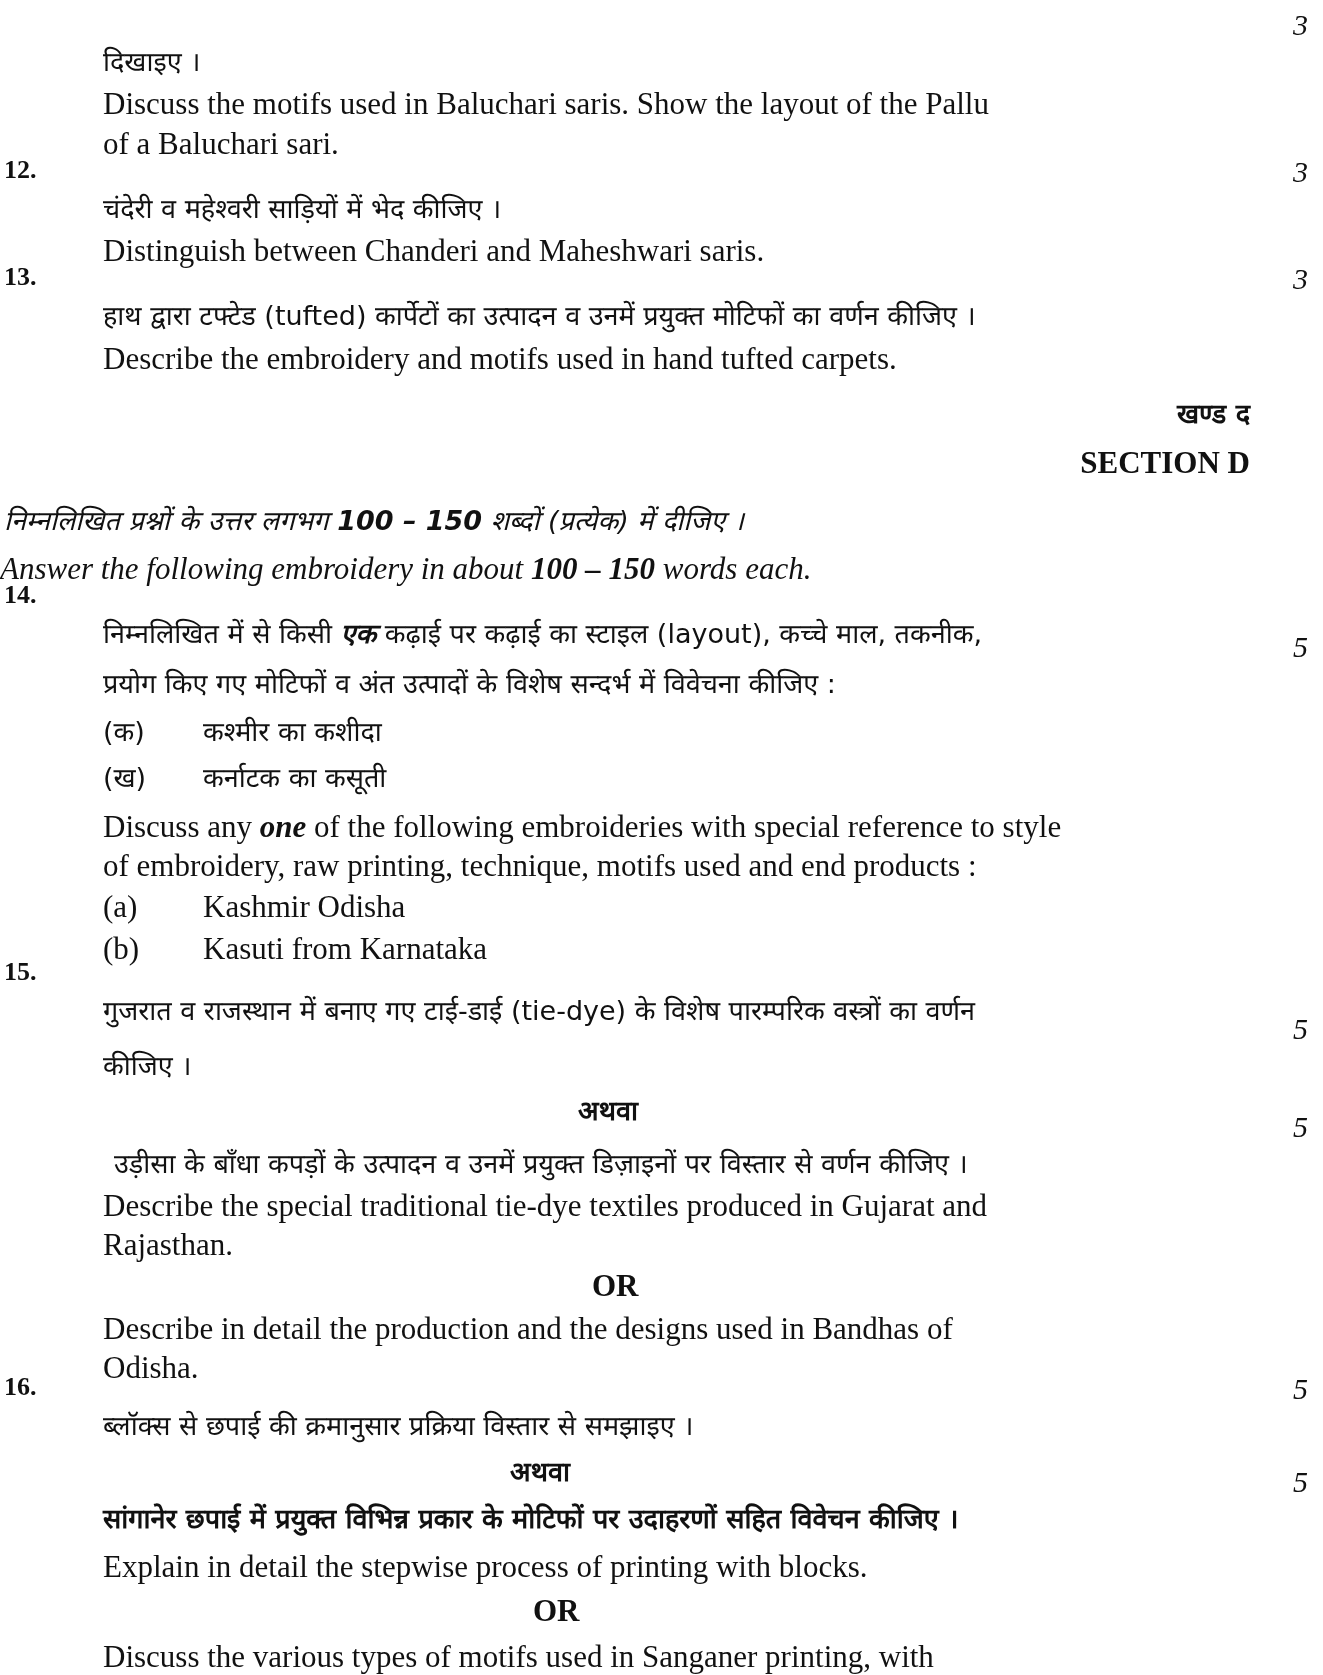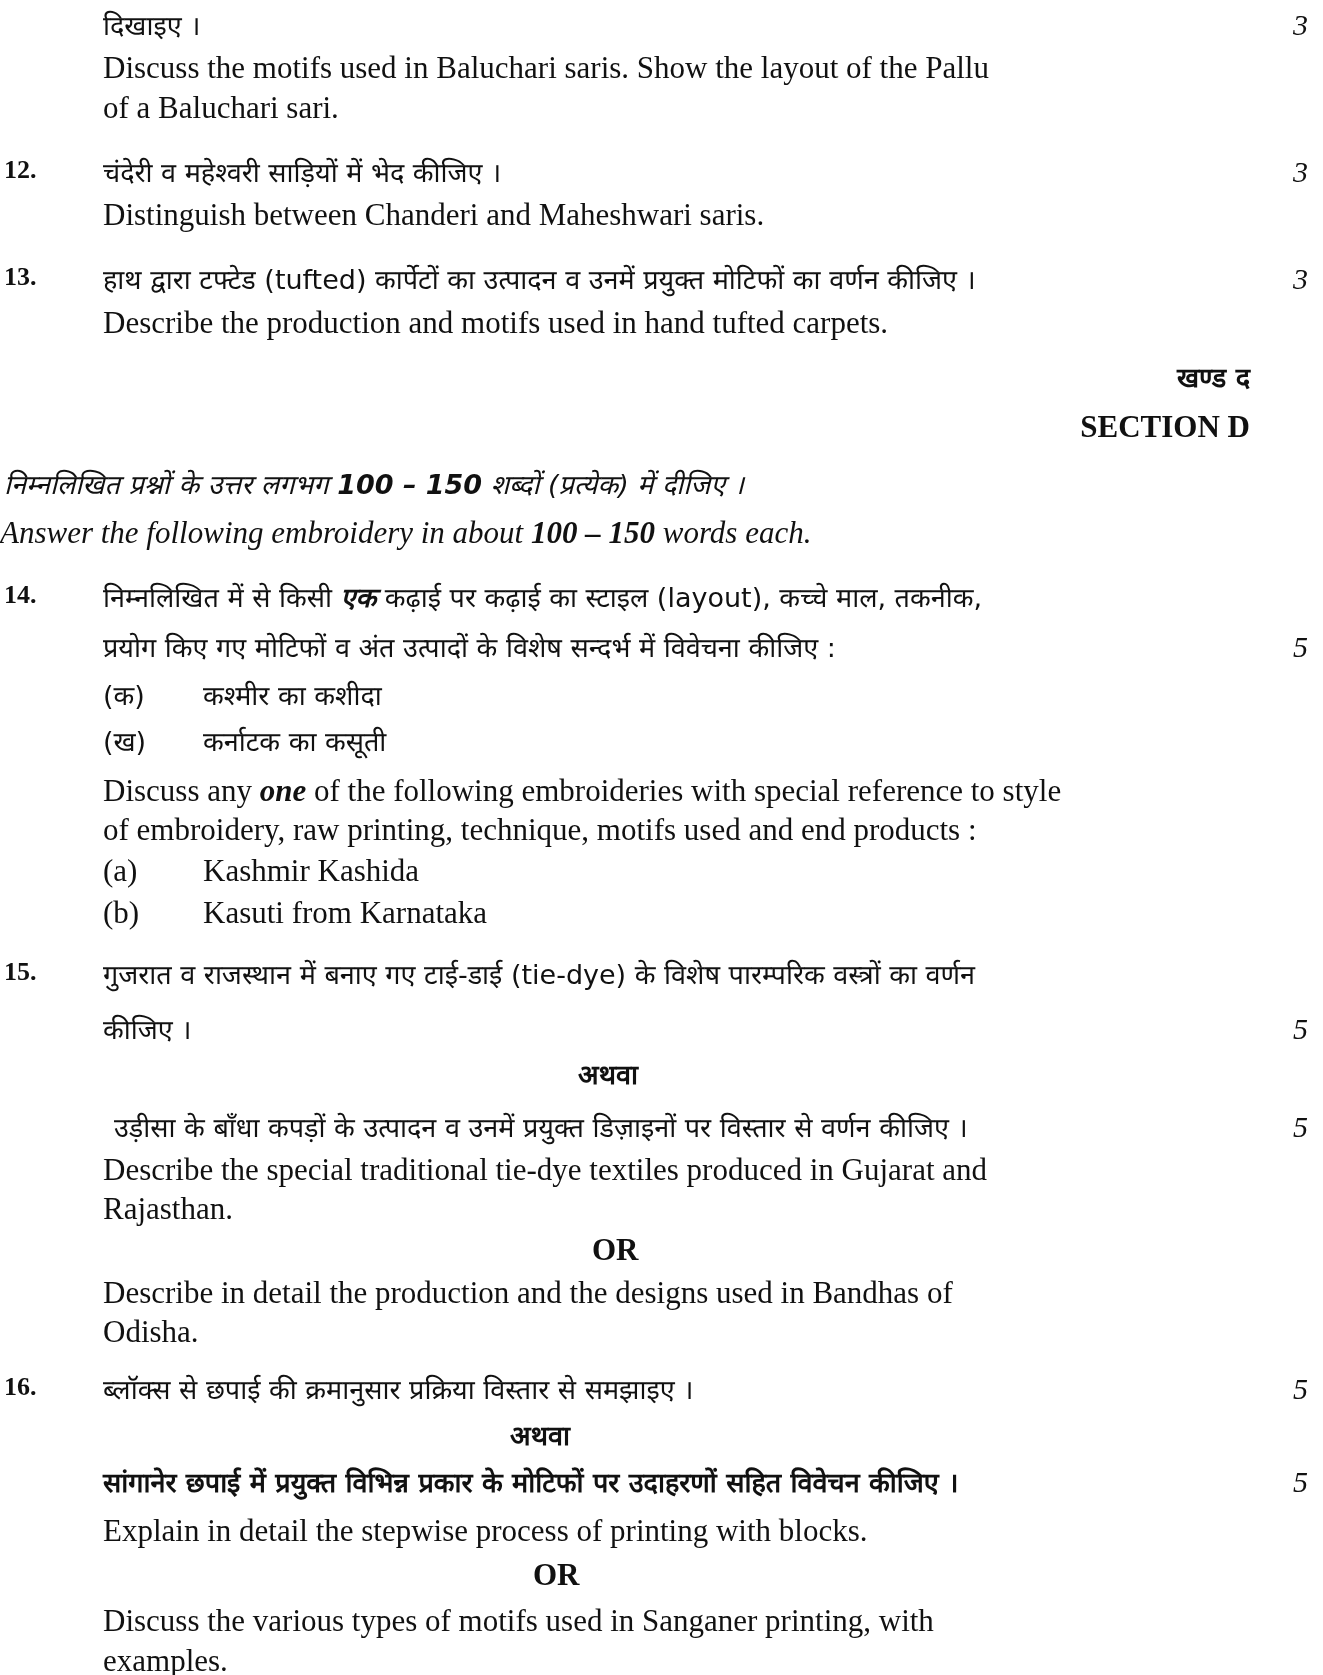--- a/index.html
+++ b/index.html
@@ -3,21 +3,21 @@
 <meta charset="utf-8">
 <style>
   html, body { margin: 0; padding: 0; background: #ffffff; }
   body {
     width: 1323px; height: 1675px; overflow: hidden; position: relative;
     font-family: "DejaVu Serif", "Liberation Serif", serif;
     color: #111111;
   }
   .line {
     position: absolute; white-space: nowrap;
-    font-size: 29px; line-height: 36px;
+    font-size: 29px; line-height: 36px; margin-top: 36px;
   }
   .en { font-family: "Liberation Serif", "DejaVu Serif", serif; font-size: 31px; }
   .hi { font-family: "DejaVu Sans", "Liberation Sans", sans-serif; font-size: 27px; }
   .qnum { position: absolute; left: 4px; font-weight: bold; font-family: "Liberation Serif", serif; font-size: 26px; }
   .marks { position: absolute; right: 15px; font-style: italic; font-family: "Liberation Serif", serif; font-size: 30px; }
   .center { position: absolute; left: 0; width: 1250px; text-align: right; }
   .bold { font-weight: bold; }
   .ital { font-style: italic; }
   .opt-label { position: absolute; left: 103px; }
   .opt-text { position: absolute; left: 203px; }
@@ -31,21 +31,21 @@
 <div class="line en" style="left:103px; top:90px;">of a Baluchari sari.</div>
 
 <div class="qnum" style="top:155px;">12.</div>
 <div class="line hi" style="left:103px; top:155px;">चंदेरी व महेश्वरी साड़ियों में भेद कीजिए ।</div>
 <div class="marks" style="top:155px;">3</div>
 <div class="line en" style="left:103px; top:197px;">Distinguish between Chanderi and Maheshwari saris.</div>
 
 <div class="qnum" style="top:262px;">13.</div>
 <div class="line hi" style="left:103px; top:262px;">हाथ द्वारा टफ्टेड (tufted) कार्पेटों का उत्पादन व उनमें प्रयुक्त मोटिफों का वर्णन कीजिए ।</div>
 <div class="marks" style="top:262px;">3</div>
-<div class="line en" style="left:103px; top:305px;">Describe the production and motifs used in hand tufted carpets.</div>
+<div class="line en" style="left:103px; top:305px;">Describe the embroidery and motifs used in hand tufted carpets.</div>
 
 <div class="center line hi bold" style="top:360px;">खण्ड द</div>
 <div class="center line en bold" style="top:409px;">SECTION D</div>
 <div class="line hi ital" style="left:4px; top:467px;">
   <span>निम्नलिखित प्रश्नों के उत्तर लगभग</span>
   <span class="bold">100 – 150</span>
   <span>शब्दों (प्रत्येक) में दीजिए ।</span>
 </div>
 <div class="line en ital" style="left:0px; top:515px;">
   <span>Answer the following embroidery in about</span>
@@ -65,21 +65,21 @@
 <div class="line hi opt-text" style="top:678px;">कश्मीर का कशीदा</div>
 <div class="line hi opt-label" style="top:724px;">(ख)</div>
 <div class="line hi opt-text" style="top:724px;">कर्नाटक का कसूती</div>
 <div class="line en" style="left:103px; top:773px;">
   <span>Discuss any</span>
   <span class="bold ital">one</span>
   <span>of the following embroideries with special reference to style</span>
 </div>
 <div class="line en" style="left:103px; top:812px;">of embroidery, raw printing, technique, motifs used and end products :</div>
 <div class="line en opt-label" style="top:853px;">(a)</div>
-<div class="line en opt-text" style="top:853px;">Kashmir Kashida</div>
+<div class="line en opt-text" style="top:853px;">Kashmir Odisha</div>
 <div class="line en opt-label" style="top:895px;">(b)</div>
 <div class="line en opt-text" style="top:895px;">Kasuti from Karnataka</div>
 
 <div class="qnum" style="top:957px;">15.</div>
 <div class="line hi" style="left:103px; top:957px;">गुजरात व राजस्थान में बनाए गए टाई-डाई (tie-dye) के विशेष पारम्परिक वस्त्रों का वर्णन</div>
 <div class="line hi" style="left:103px; top:1012px;">कीजिए ।</div>
 <div class="marks" style="top:1012px;">5</div>
 <div class="line hi bold" style="left:578px; top:1057px;">अथवा</div>
 <div class="line hi" style="left:114px; top:1110px;">उड़ीसा के बाँधा कपड़ों के उत्पादन व उनमें प्रयुक्त डिज़ाइनों पर विस्तार से वर्णन कीजिए ।</div>
 <div class="marks" style="top:1110px;">5</div>

